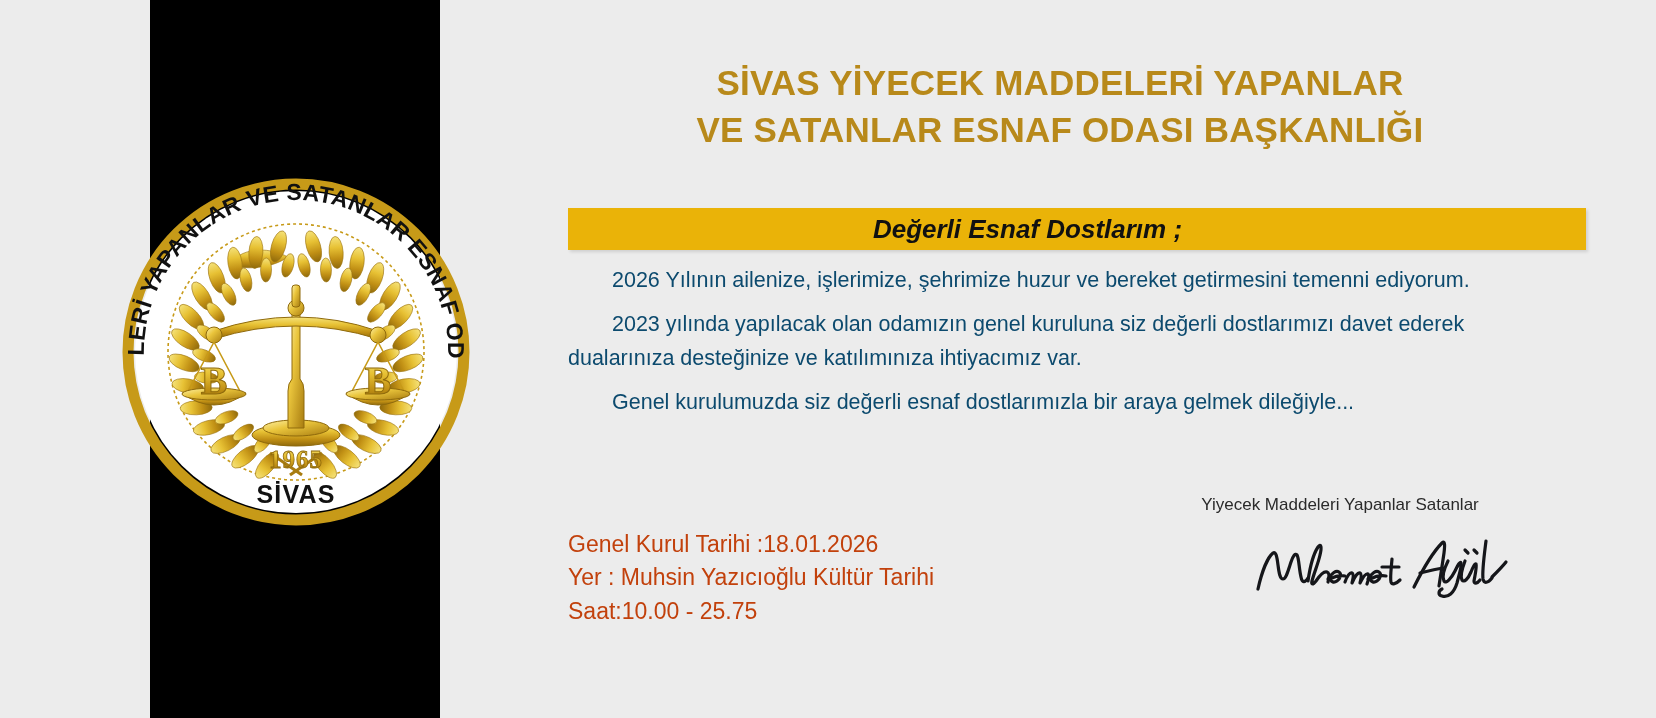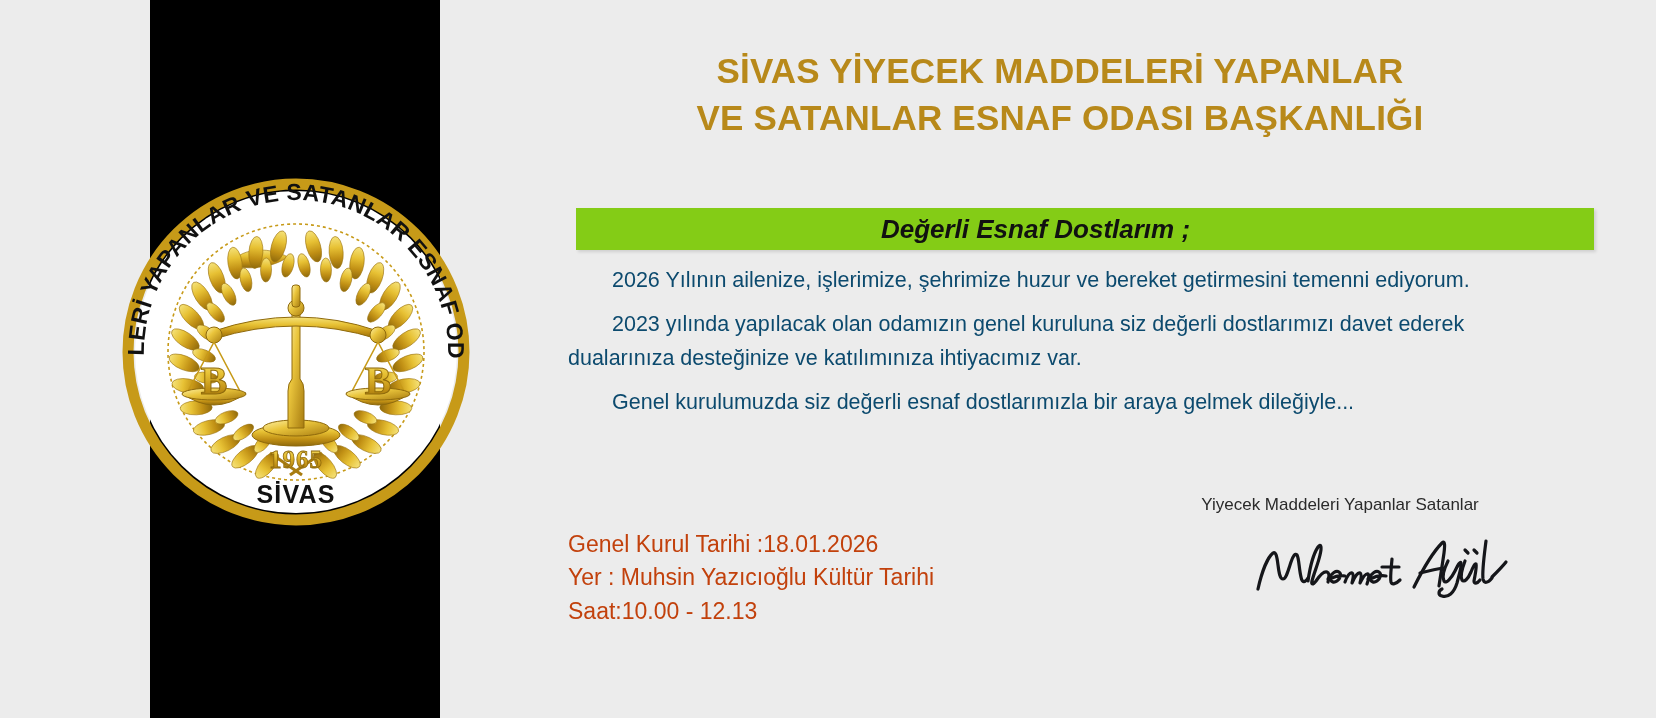--- a/index.html
+++ b/index.html
@@ -40,39 +40,39 @@
   .content {
     position: absolute;
     left: 568px;
     top: 0;
     width: 984px;
     height: 718px;
   }
 
   .title {
     margin: 0;
-    padding-top: 48px;
+    padding-top: 60px;
     color: #b8891a;
     font-family: "Liberation Sans", sans-serif;
     font-weight: bold;
     font-size: 35px;
     line-height: 1.33;
     letter-spacing: 0.2px;
     text-align: center;
     white-space: nowrap;
   }
   .title-line { display: block; }
 
   .subtitle-band {
     position: absolute;
-    left: 8px;
+    left: 0px;
     top: 208px;
     width: 1018px;
     height: 42px;
-    background: #84cc16;
+    background: #eab308;
     box-shadow: 2px 2px 3px rgba(0,0,0,0.12);
   }
   .subtitle-text {
     position: absolute;
     left: 0;
     top: 0;
     width: 975px;
     height: 42px;
     line-height: 42px;
     text-align: center;
@@ -398,21 +398,21 @@
 
     <div class="body-block">
       <p>2026 Yılının ailenize, işlerimize, şehrimize huzur ve bereket getirmesini temenni ediyorum.</p>
       <p>2023 yılında yapılacak olan odamızın genel kuruluna siz değerli dostlarımızı davet ederek dualarınıza desteğinize ve katılımınıza ihtiyacımız var.</p>
       <p>Genel kurulumuzda siz değerli esnaf dostlarımızla bir araya gelmek dileğiyle...</p>
     </div>
 
     <div class="meeting-info">
       <div>Genel Kurul Tarihi :18.01.2026</div>
       <div>Yer : Muhsin Yazıcıoğlu Kültür Tarihi</div>
-      <div>Saat:10.00 - 12.13</div>
+      <div>Saat:10.00 - 25.75</div>
     </div>
 
     <div class="sign-block">
       <div class="sign-role">
         <span>Yiyecek Maddeleri Yapanlar Satanlar</span>
       </div>
       <div class="signature">
         <svg width="260" height="72" viewBox="0 0 260 72" xmlns="http://www.w3.org/2000/svg" aria-hidden="true">
           <g fill="none" stroke="#15161a" stroke-width="3.2" stroke-linecap="round" stroke-linejoin="round">
 

